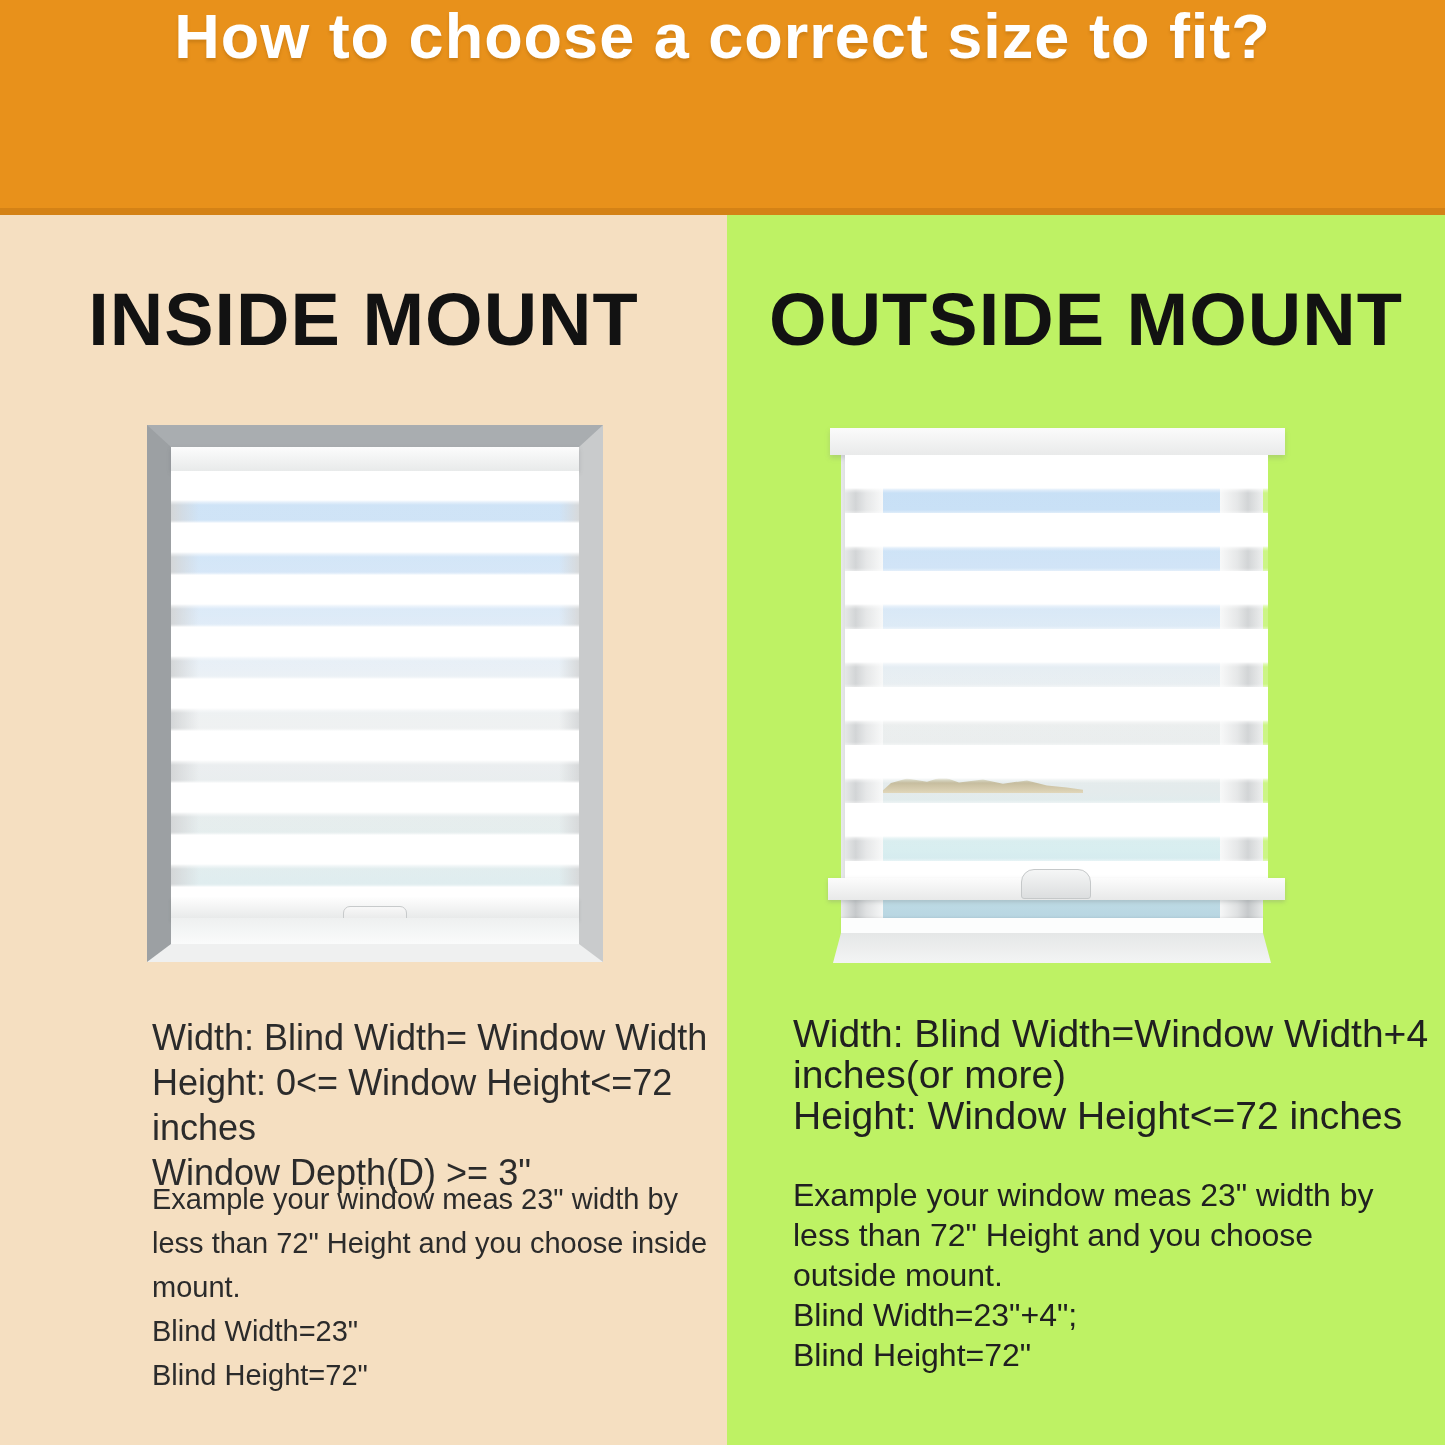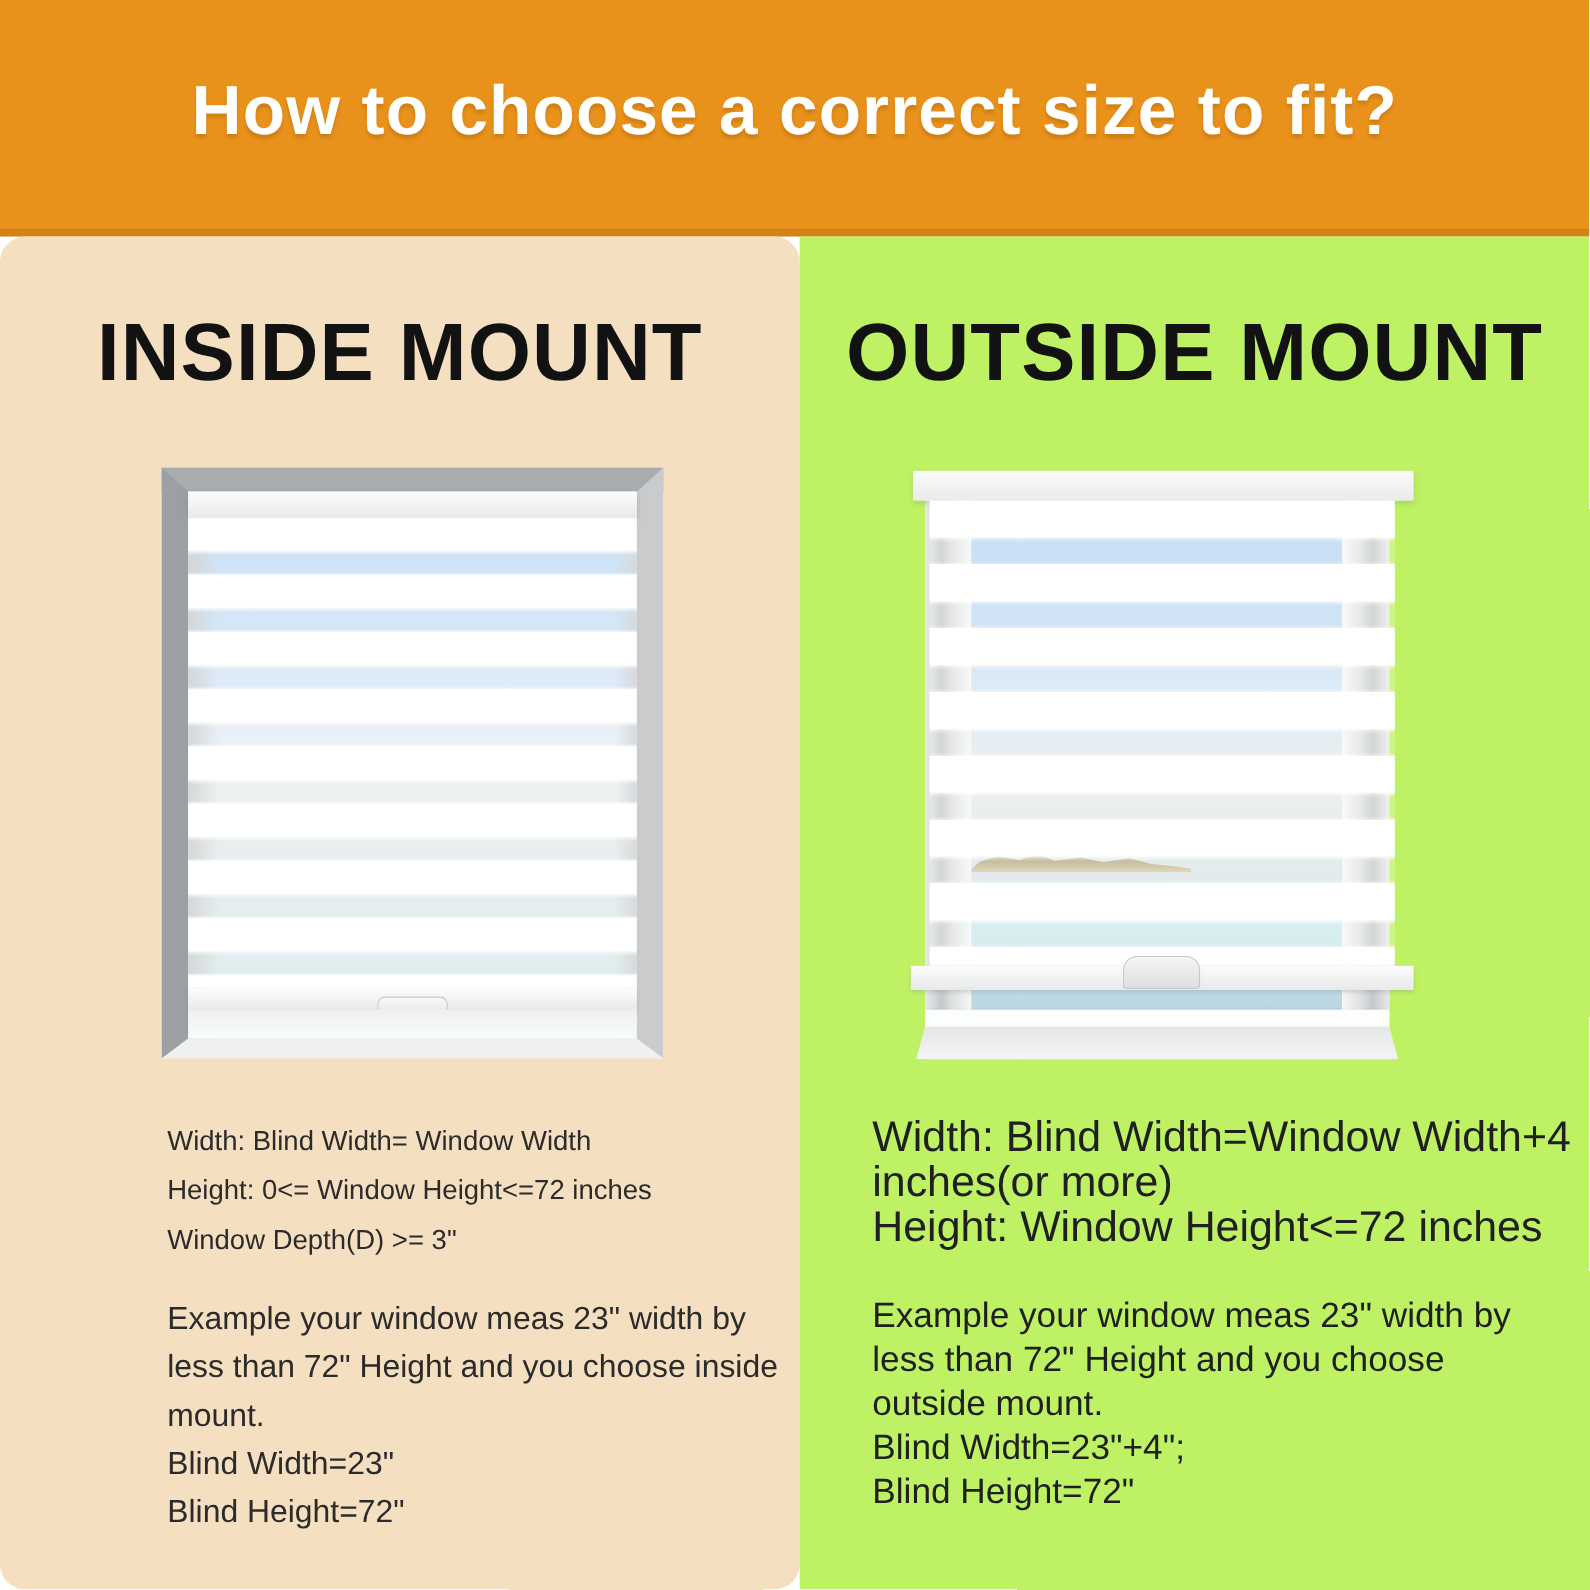--- a/index.html
+++ b/index.html
@@ -1,35 +1,35 @@
 <!DOCTYPE html>
 <html><head>
 <meta charset="utf-8">
 <style>
   html,body{margin:0;padding:0;background:#ffffff;}
   .canvas{position:relative;width:1445px;height:1445px;overflow:hidden;
           font-family:"Liberation Sans",sans-serif;}
 
   
-  .banner{height:215px;background:#E8911B;display:flex;align-items:center;justify-content:center;
+  .banner{height:215px;background:#E8911B;display:flex;align-items:flex-start;justify-content:center;
           box-shadow:inset 0 -7px 0 rgba(160,95,10,.28);}
   .banner h1{margin:0;padding-bottom:14px;color:#ffffff;font-size:63px;font-weight:bold;
              letter-spacing:1px;text-shadow:0 3px 3px rgba(120,70,0,.22);}
 
   
   .panels{display:flex;height:1230px;}
   .panel{position:relative;height:1230px;}
-  .panel.inside{width:729px;background:#F5DFC1;border-radius:23px;}
+  .panel.inside{width:729px;background:#F5DFC1;}
   .panel.outside{width:720px;background:#bef264;}
   .panel h2{margin:0;position:absolute;top:68px;left:0;width:100%;text-align:center;
             font-size:74px;line-height:1;font-weight:bold;color:#121212;letter-spacing:1px;}
 
   
   .specs,.example{margin:0;position:absolute;white-space:pre-line;color:#2b2b2b;}
-  .inside .specs{left:152px;top:800px;font-size:25px;line-height:45px;}
+  .inside .specs{left:152px;top:800px;font-size:36px;line-height:45px;}
   .inside .example{left:152px;top:962px;font-size:29px;line-height:44px;}
   .outside .specs{left:66px;top:798px;font-size:39px;line-height:41px;color:#202020;}
   .outside .example{left:66px;top:960px;font-size:32px;line-height:40px;color:#202020;}
 
   
   .win-inside{position:absolute;left:147px;top:210px;width:456px;height:537px;}
   .recess{position:absolute;inset:0;background:#ffffff;
           border-top:22px solid #A9ADB0;border-left:24px solid #9CA0A3;
           border-right:24px solid #C9CBCC;border-bottom:18px solid #EFF0F0;}
   .scene{position:absolute;inset:0;overflow:hidden;background:linear-gradient(180deg,

